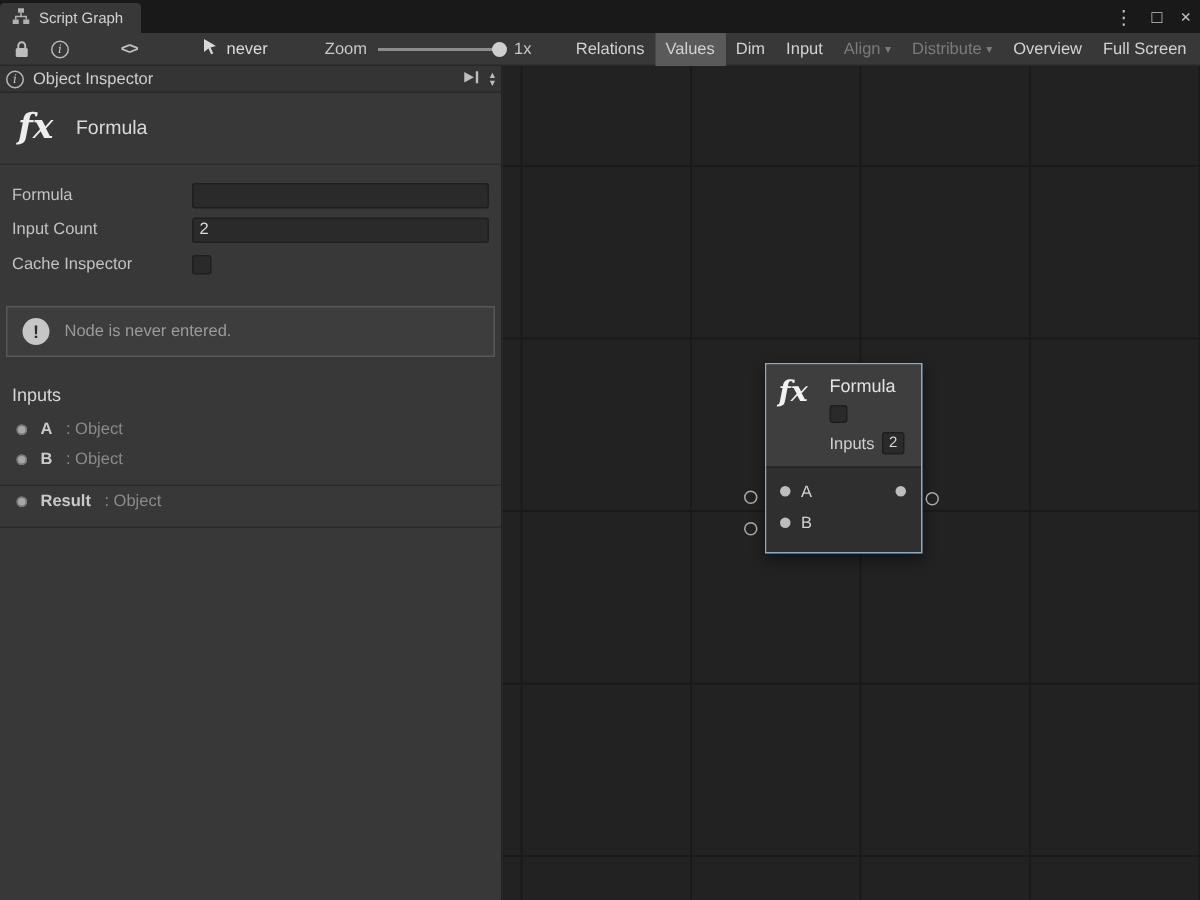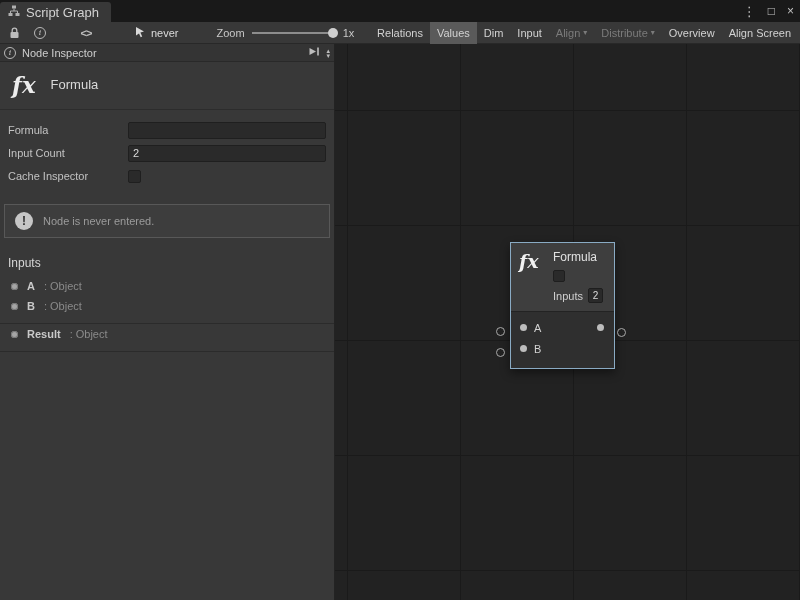--- a/index.html
+++ b/index.html
@@ -9,21 +9,21 @@
     font-size:11px;
     color:#c2c2c2;
     background:#383838;
     -webkit-user-select:none; user-select:none;
   }
   .window { position:relative; width:800px; height:600px; display:flex; flex-direction:column; }
 
   
   .tabbar { height:22px; background:#191919; display:flex; align-items:flex-end; position:relative; flex:0 0 22px; }
   .tab { height:20px; background:#383838; display:flex; align-items:center; gap:6px; padding:0 12px 0 8px;
-         border-radius:3px 3px 0 0; color:#d2d2d2; font-size:13px; cursor:default; }
+         border-radius:3px 3px 0 0; color:#d2d2d2; font-size:10px; cursor:default; }
   .win-controls { position:absolute; right:6px; top:0; height:22px; display:flex; align-items:center; gap:12px; color:#c2c2c2; }
   .win-controls span { cursor:default; line-height:1; }
   .more-glyph { font-size:13px; }
   .max-glyph { font-size:12px; }
   .close-glyph { font-size:12px; }
 
   
   .toolbar { height:22px; background:#383838; border-bottom:1px solid #282828; display:flex; align-items:center;
              flex:0 0 22px; padding:0 2px; white-space:nowrap; }
   .tb-icon { width:20px; height:22px; display:flex; align-items:center; justify-content:center; color:#c6c6c6; }
@@ -174,31 +174,31 @@
         <span class="dd-arrow">▾</span>
       </button>
       <button class="tb-btn disabled">
         <span>Distribute</span>
         <span class="dd-arrow">▾</span>
       </button>
       <button class="tb-btn">
         <span>Overview</span>
       </button>
       <button class="tb-btn">
-        <span>Align Screen</span>
+        <span>Full Screen</span>
       </button>
     </span>
   </div>
 
   <div class="main">
 
     <aside class="inspector">
       <div class="insp-header">
         <span class="circle-i">i</span>
-        <span>Node Inspector</span>
+        <span>Object Inspector</span>
         <span class="insp-header-right">
           <span>
             <svg width="12" height="11" viewBox="0 0 12 11">
               <path d="M1.5 2 L8 5.5 L1.5 9 Z" fill="#bdbdbd"></path>
               <rect x="9.2" y="1.5" width="1.6" height="8" fill="#bdbdbd"></rect>
             </svg>
           </span>
           <span class="stepper">
             <span>▴</span>
             <span>▾</span>

